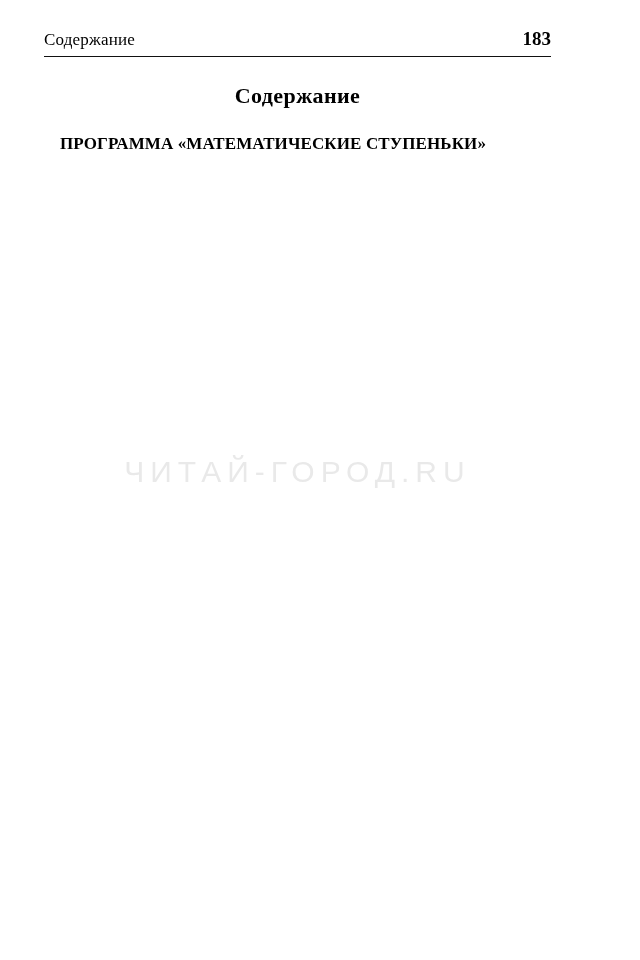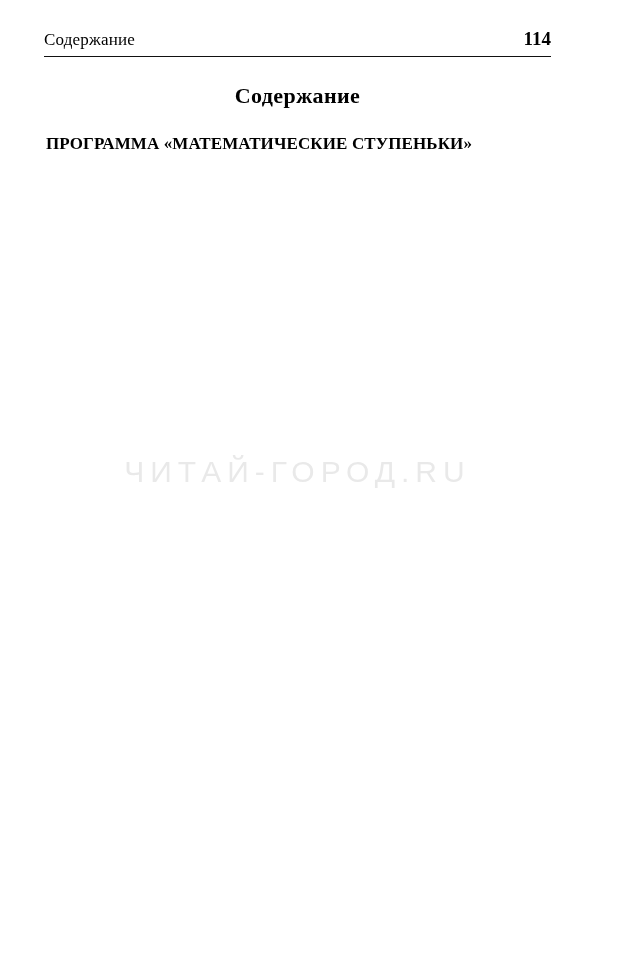--- a/index.html
+++ b/index.html
@@ -49,21 +49,21 @@
     margin: 0 0 24px 0;
   }
   
   .toc {
     font-size: 0;
   }
   .toc-entry {
     display: block;
     font-size: 16.5px;
     line-height: 1.32;
-    margin: 2px;
+    margin: 16px;
     white-space: nowrap;
     overflow: hidden;
   }
   .toc-entry .row {
     display: flex;
     align-items: baseline;
     width: 100%;
   }
   .toc-entry .label {
     flex: 0 1 auto;
@@ -107,21 +107,21 @@
     white-space: nowrap;
   }
 </style>
 </head>
 <body>
 
 <div class="page">
 
   <div class="running-head">
     <span class="rh-title">Содержание</span>
-    <span class="rh-page">114</span>
+    <span class="rh-page">183</span>
   </div>
 
   <h1 class="doc-title">Содержание</h1>
 
   <div class="toc" id="toc-root">
       <div class="toc-entry lvl-head plain">
         <div class="row">
           <span class="label">ПРОГРАММА «МАТЕМАТИЧЕСКИЕ СТУПЕНЬКИ»</span>
         </div>
       </div>

